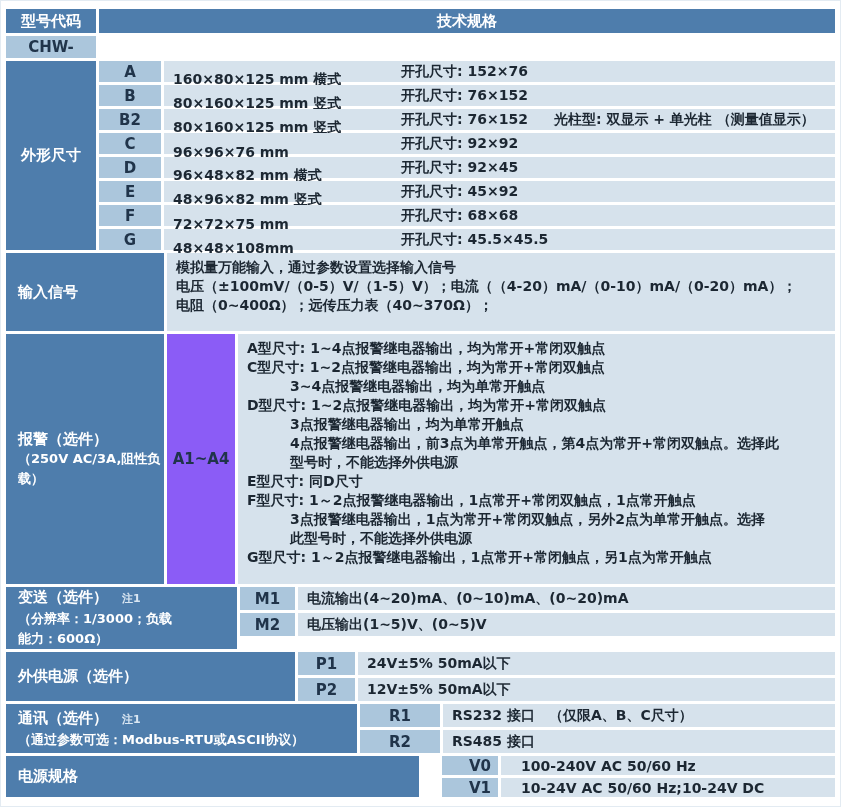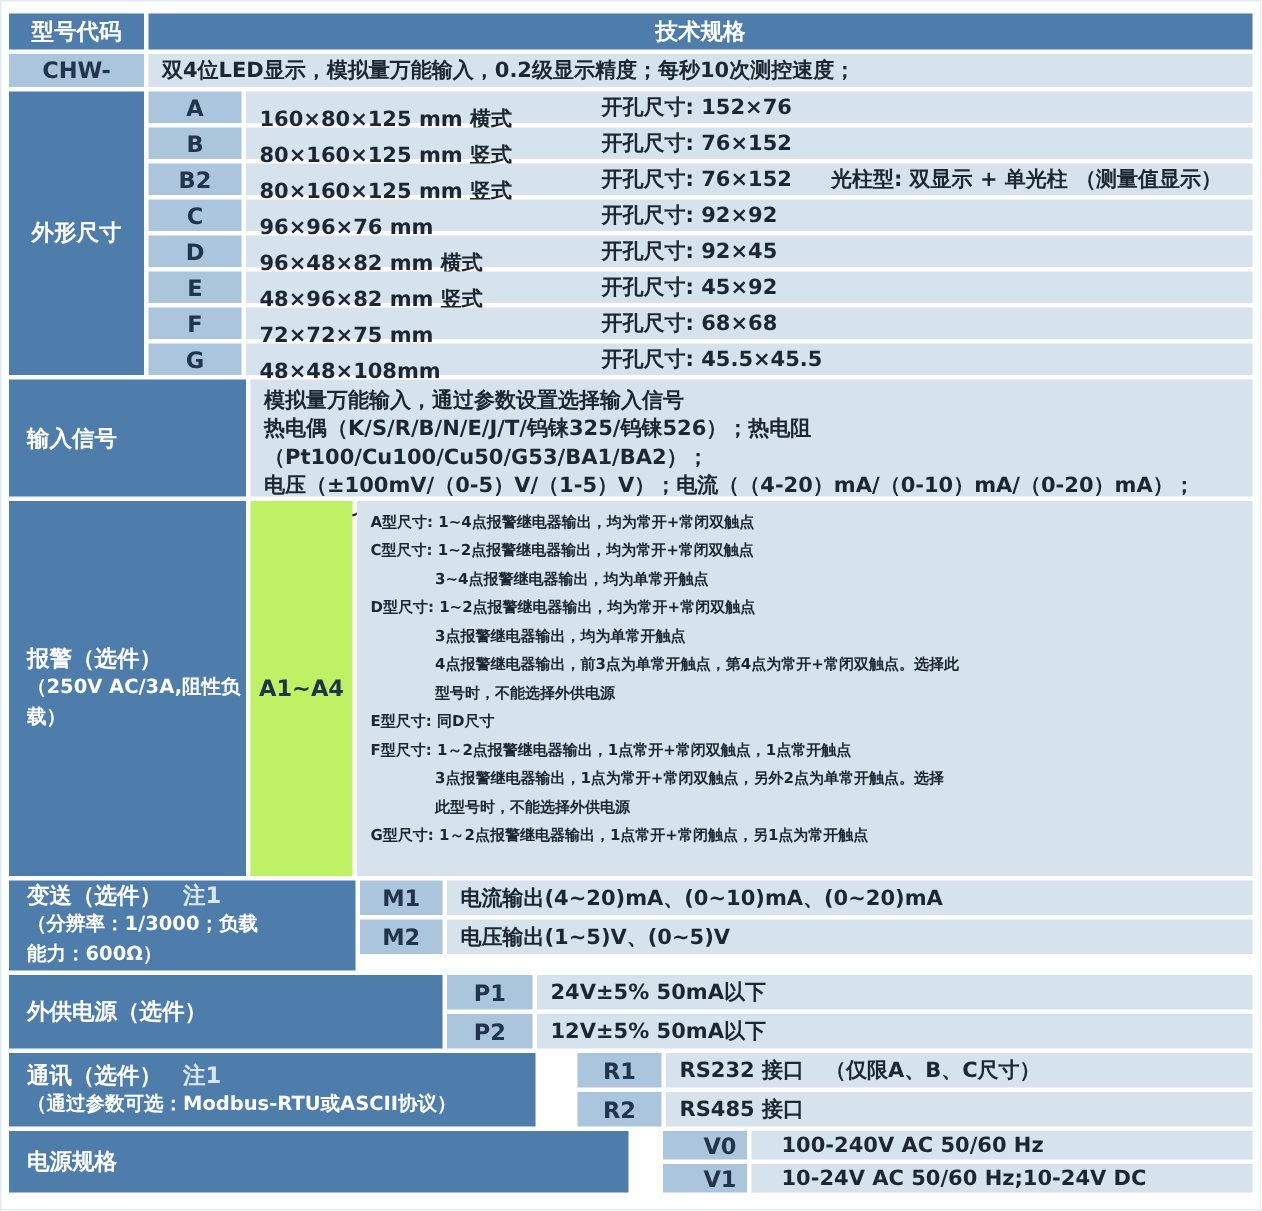--- a/index.html
+++ b/index.html
@@ -14,27 +14,27 @@
   .subrow { display:flex; gap:3px; }
 
   .lbl {
     background:#4e7dac; color:#ffffff; font-weight:bold; font-size:15px;
     display:flex; align-items:center; flex:none;
   }
   .lbl.center { justify-content:center;text-align:right; }
   .lbl.padded { padding-left:12px; }
   .lbl-multi { display:flex; flex-direction:column; justify-content:center; align-items:flex-start; padding-left:12px; line-height:20px; }
   .sub { font-size:13px; font-weight:bold; }
-  .note { font-size:15px; color:#d9e6f2; margin-left:14px; }
+  .note { font-size:11px; color:#d9e6f2; margin-left:14px; }
 
   .code {
     background:#abc6dc; color:#20344a; font-weight:bold; font-size:15px;
     display:flex; align-items:center; justify-content:center; flex:none;
   }
-  .code.lighter { background:#bef264; }
+  .code.lighter { background:#8b5cf6; }
 
   .cell {
     background:#d6e2ec; color:#1c2732; font-weight:bold; font-size:14px;
     display:flex; align-items:center; padding-left:9px; flex:1; min-width:0;
   }
   .cell.multiline { display:block; padding-top:5px; line-height:19px; }
 
   .h-head { height:24px; }
   .h-chw  { height:22px; }
   .h-dim  { height:21px; }
@@ -43,46 +43,45 @@
 
   .w-col1  { width:90px; }
   .w-dimc  { width:62px; }
   .w-lbl2  { width:158px; }
   .w-alc   { width:68px; }
   .w-translbl { width:231px; }
   .w-transc   { width:55px; }
   .w-extplbl  { width:289px; }
   .w-extpc    { width:57px; }
   .w-commlbl  { width:351px; }
-  .w-commc    { width:56px;margin-left:25px; }
+  .w-commc    { width:80px; }
   .w-powlbl   { width:413px; }
   .w-powc     { width:56px; }
 
   .head-wide { justify-content:center; font-size:15px; }
 
   .size-span { display:inline-block; width:228px; flex:none;margin-top:16px; }
   .extra-span { margin-left:26px; }
 
   .input-lines { line-height:19.5px; padding-top:4px; }
-  .alarm-lines { line-height:19.2px; padding-top:6px; font-size:10px; }
+  .alarm-lines { line-height:19.2px; padding-top:6px; font-size:14px; }
   .alarm-lines .indent { padding-left:43px; }
 </style>
 </head>
 <body>
 
 <div class="sheet">
 
   <div class="row h-head">
     <div class="lbl center w-col1 h-head">型号代码</div>
     <div class="lbl head-wide h-head" style="flex:1;">技术规格</div>
   </div>
 
   <div class="row h-chw">
     <div class="code w-col1 h-chw">CHW-</div>
-    <div class="cell h-chw">双4位LED显示，模拟量万能输入，0.2级显示精度；每秒10次测控速度；</div>
   </div>
 
   <div class="sec">
     <div class="lbl center w-col1">外形尺寸</div>
     <div class="stack">
       <div class="subrow h-dim">
         <div class="code w-dimc h-dim">A</div>
         <div class="cell h-dim">
             <span class="size-span">160×80×125 mm 横式</span>
             <span>开孔尺寸: 152×76</span>
@@ -145,21 +144,20 @@
             <span class="extra-span"></span>
           </div>
       </div>
     </div>
   </div>
 
   <div class="sec" style="height:78px;">
     <div class="lbl padded w-lbl2">输入信号</div>
     <div class="cell multiline input-lines">
       <div>模拟量万能输入，通过参数设置选择输入信号</div>
-      <div>热电偶（K/S/R/B/N/E/J/T/钨铼325/钨铼526）；热电阻（Pt100/Cu100/Cu50/G53/BA1/BA2）；</div>
       <div>电压（±100mV/（0-5）V/（1-5）V）；电流（（4-20）mA/（0-10）mA/（0-20）mA）；</div>
       <div>电阻（0~400Ω）；远传压力表（40~370Ω）；</div>
     </div>
   </div>
 
   <div class="sec" style="height:250px;">
     <div class="lbl lbl-multi w-lbl2">
       <div>报警（选件）</div>
       <div class="sub">（250V AC/3A,阻性负载）</div>
     </div>

